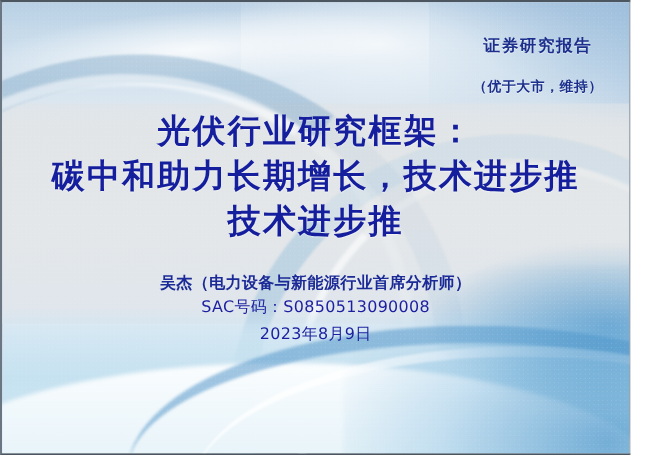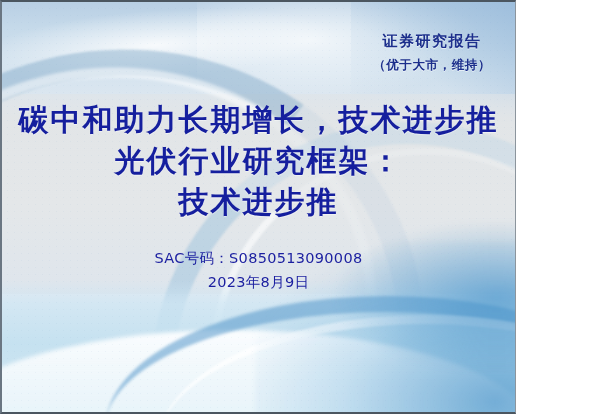--- a/index.html
+++ b/index.html
@@ -5,21 +5,21 @@
 <style>
   html,body{margin:0;padding:0;background:#ffffff;}
   body{
     font-family:"DejaVu Serif", serif;
     -webkit-font-smoothing:antialiased;
   }
 
   
   #slide{
     position:relative;
-    width:516px;
+    width:573px;
     height:414px;
     overflow:hidden;
     box-sizing:border-box;
     border-top:2px solid #4b5660;
     border-bottom:2px solid #4b5660;
     border-left:2px solid #6a7682;
     border-right:1px solid #8c959d;
     background:#e3eaf2;
   }
 
@@ -172,21 +172,21 @@
     font-weight:bold;
     font-size:15px;
     letter-spacing:1.5px;
   }
   #report-kicker .kicker-sub{
     display:block;
     font-family:"DejaVu Serif", serif;
     font-weight:bold;
     font-size:12.5px;
     letter-spacing:.6px;
-    margin-top:3px;
+    margin-top:17px;
   }
 
   
   #title-block{
     position:absolute;left:0;right:0;top:97px;
     text-align:center;
     color:#151f9e;
   }
   #title-block .tline{
     display:block;
@@ -262,24 +262,25 @@
   </div>
 
   <div class="content">
 
     <div id="report-kicker">
       <span class="kicker-main">证券研究报告</span>
       <span class="kicker-sub">（优于大市，维持）</span>
     </div>
 
     <div id="title-block">
+      <span class="tline">光伏行业研究框架：</span>
       <span class="tline">碳中和助力长期增长，技术进步推</span>
-      <span class="tline">光伏行业研究框架：</span>
       <span class="tline">技术进步推</span>
     </div>
 
     <div id="meta-block">
+      <span class="analyst">吴杰（电力设备与新能源行业首席分析师）</span>
       <span class="sac">SAC号码：S0850513090008</span>
       <span class="pubdate">2023年8月9日</span>
     </div>
 
   </div>
 </div>
 
 </body></html>

